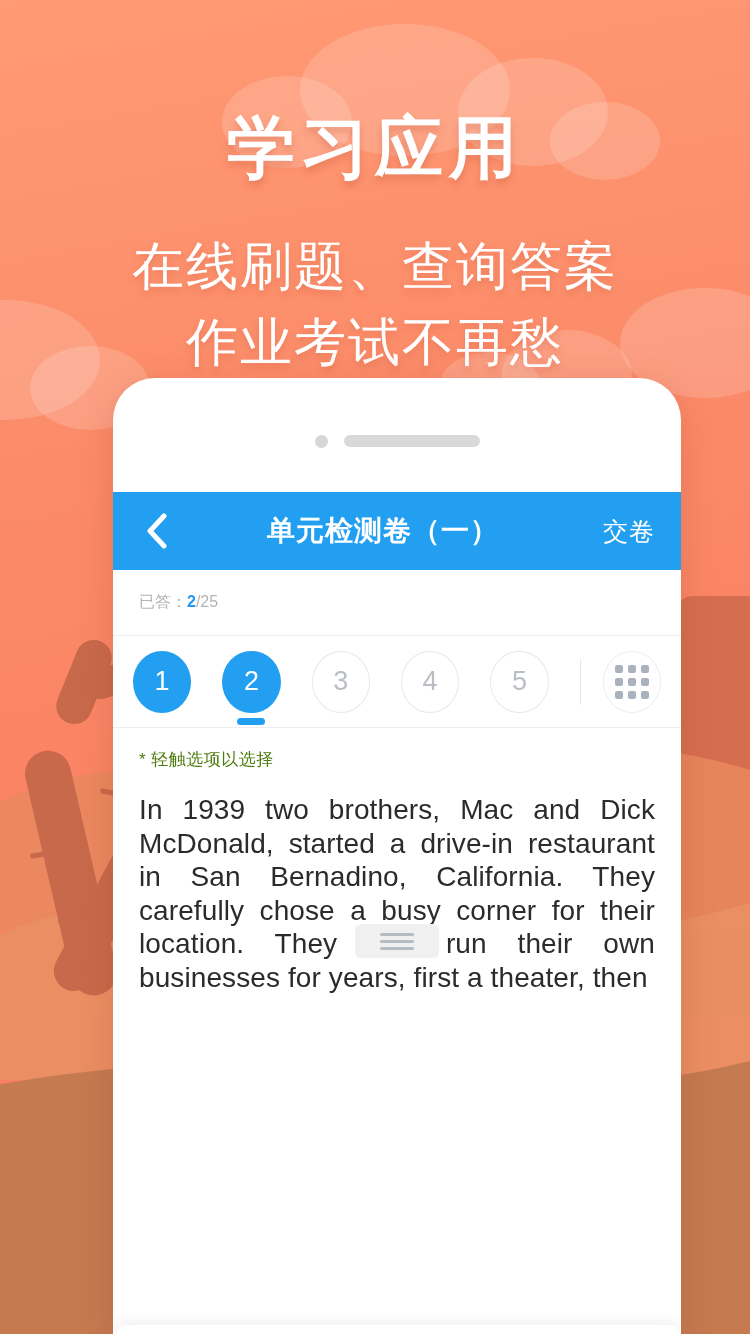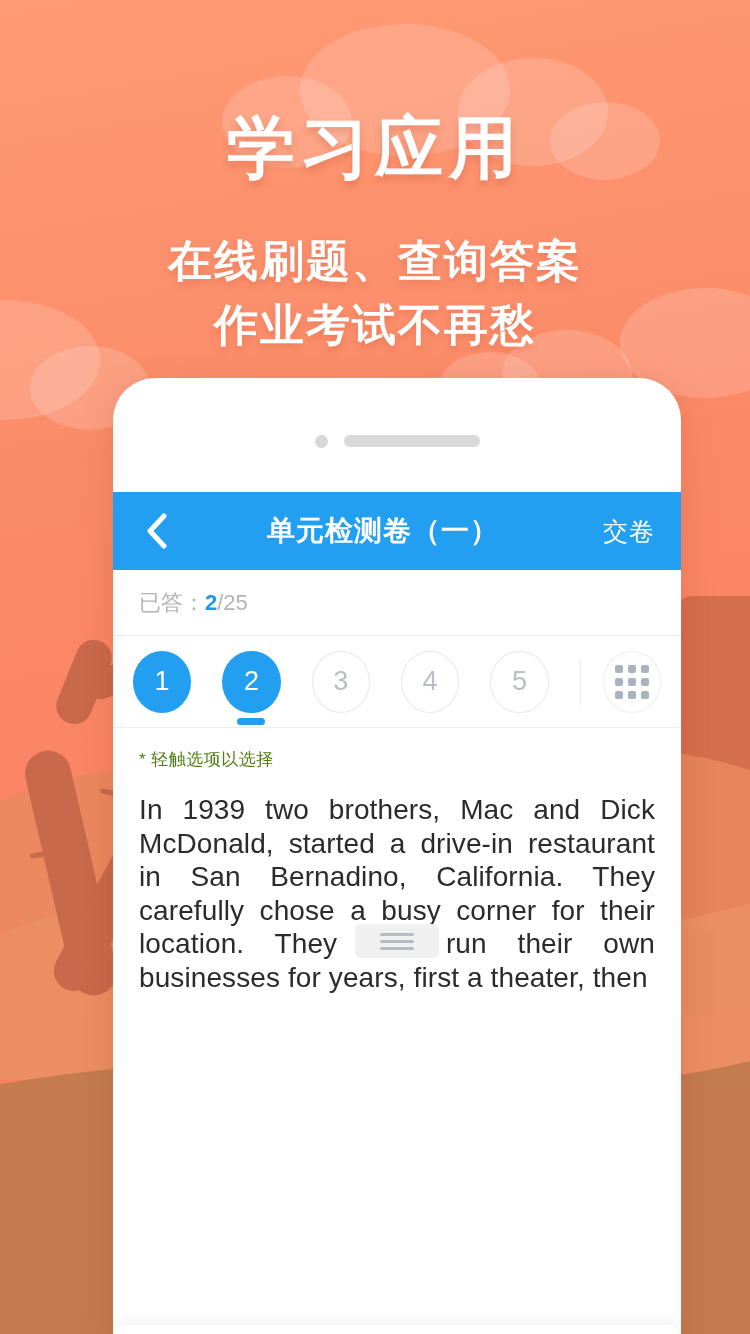--- a/index.html
+++ b/index.html
@@ -74,22 +74,22 @@
   .hero-title {
     font-size: 68px;
     font-weight: bold;
     letter-spacing: 6px;
     line-height: 1.05;
     text-shadow: 0 5px 7px rgba(190, 75, 45, 0.30);
     margin: 0;
   }
   .hero-sub {
     margin-top: 46px;
-    font-size: 44px;
-    font-weight: bold;
+    font-size: 52px;
+    font-weight: normal;
     line-height: 1.45;
     letter-spacing: 2px;
     text-shadow: 0 4px 6px rgba(190, 75, 45, 0.26);
   }
   .hero-sub div { white-space: nowrap; }
 
   
   #phone {
     position: absolute;
     left: 113px;
@@ -179,21 +179,21 @@
     background: #ffffff;
     display: flex;
     align-items: center;
     justify-content: space-between;
     padding: 0 26px;
     box-sizing: border-box;
     border-bottom: 1px solid #ededed;
   }
   .timer-left { font-size: 26px; color: #262626; font-weight: bold; }
   .timer-left .tval { font-weight: bold; }
-  .timer-right { font-size: 22px; color: #b3b3b3; }
+  .timer-right { font-size: 16px; color: #b3b3b3; }
   .timer-right .answered { color: #2196f3; font-weight: bold; }
 
   
   .pill-bar {
     height: 92px;
     background: #ffffff;
     display: flex;
     align-items: center;
     padding: 0 20px;
     box-sizing: border-box;

